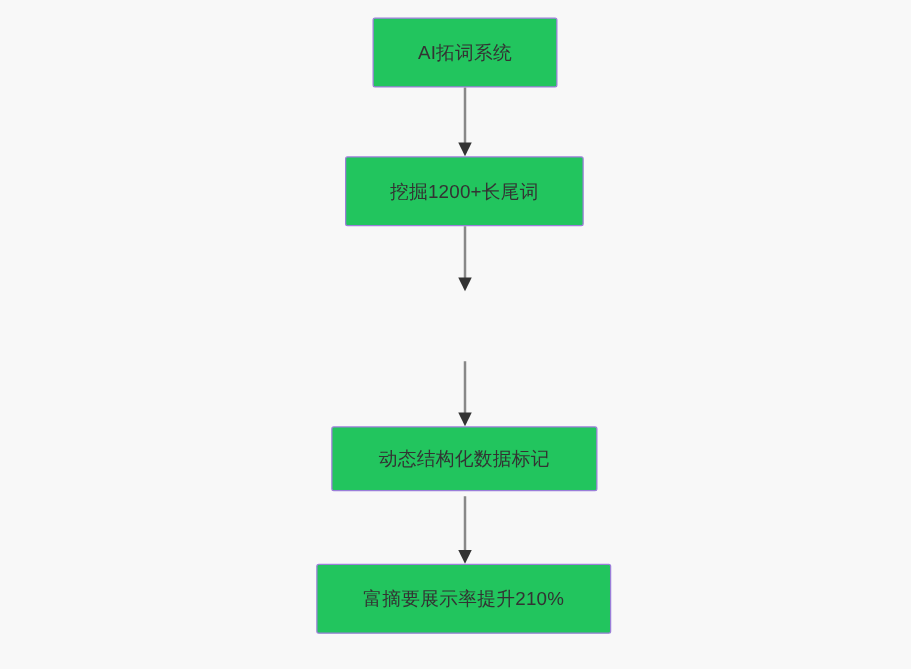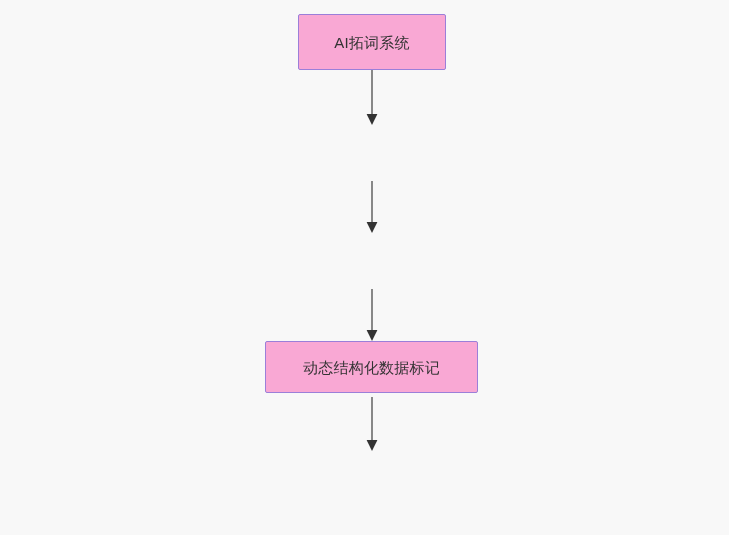--- a/index.html
+++ b/index.html
@@ -16,21 +16,21 @@
 
   #flowchart {
     position: relative;
     width: 729px;
     height: 535px;
   }
 
   .node {
     position: absolute;
     box-sizing: border-box;
-    background: #f9a8d4;
+    background: #22c55e;
     border: 1px solid #9b7fd9;
     border-radius: 2px;
     display: flex;
     align-items: center;
     justify-content: center;
     color: #333333;
     font-size: 15px;
     line-height: 1;
     letter-spacing: 0.2px;
     white-space: nowrap;
@@ -72,20 +72,23 @@
     <span class="node-label">AI拓词系统</span>
   </div>
 
   <div class="edge edge-1">
     <svg width="20" height="55" viewBox="0 0 20 55" xmlns="http://www.w3.org/2000/svg" aria-hidden="true">
       <line x1="10" y1="0" x2="10" y2="46" stroke="#888888" stroke-width="2"></line>
       <polygon points="10,55 4.6,44 15.4,44" fill="#333333"></polygon>
     </svg>
   </div>
 
+  <div class="node node-2">
+    <span class="node-label">挖掘1200+长尾词</span>
+  </div>
 
   <div class="edge edge-2">
     <svg width="20" height="52" viewBox="0 0 20 52" xmlns="http://www.w3.org/2000/svg" aria-hidden="true">
       <line x1="10" y1="0" x2="10" y2="43" stroke="#888888" stroke-width="2"></line>
       <polygon points="10,52 4.6,41 15.4,41" fill="#333333"></polygon>
     </svg>
   </div>
 
 
   <div class="edge edge-3">
@@ -99,14 +102,17 @@
     <span class="node-label">动态结构化数据标记</span>
   </div>
 
   <div class="edge edge-4">
     <svg width="20" height="54" viewBox="0 0 20 54" xmlns="http://www.w3.org/2000/svg" aria-hidden="true">
       <line x1="10" y1="0" x2="10" y2="45" stroke="#888888" stroke-width="2"></line>
       <polygon points="10,54 4.6,43 15.4,43" fill="#333333"></polygon>
     </svg>
   </div>
 
+  <div class="node node-5">
+    <span class="node-label">富摘要展示率提升210%</span>
+  </div>
 
 </div>
 
 </body></html>

